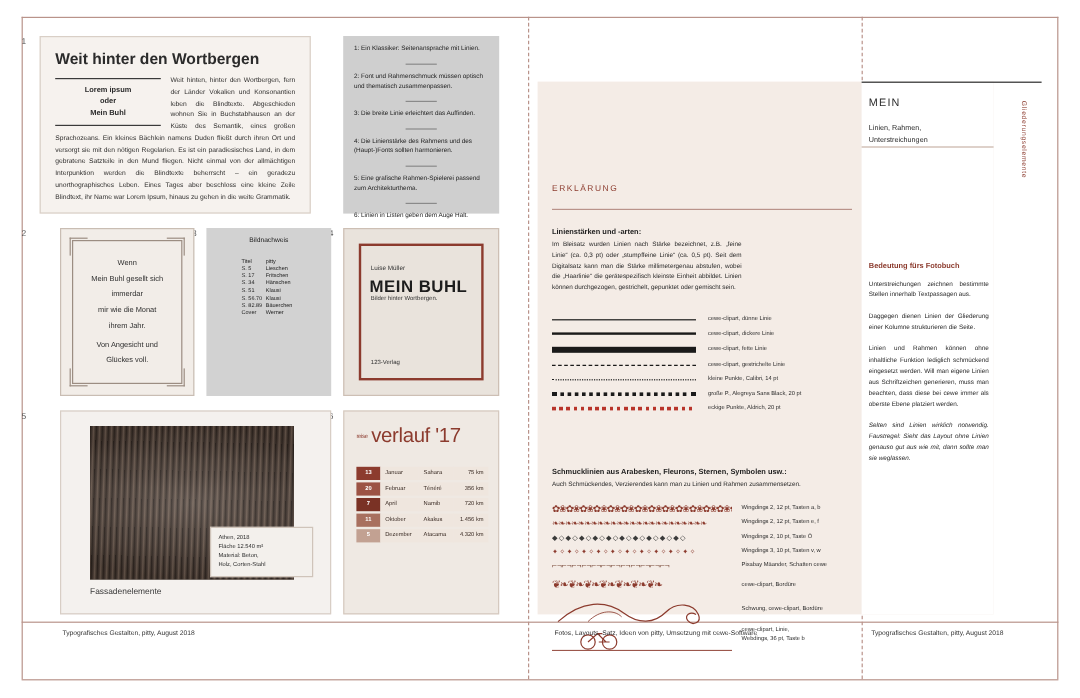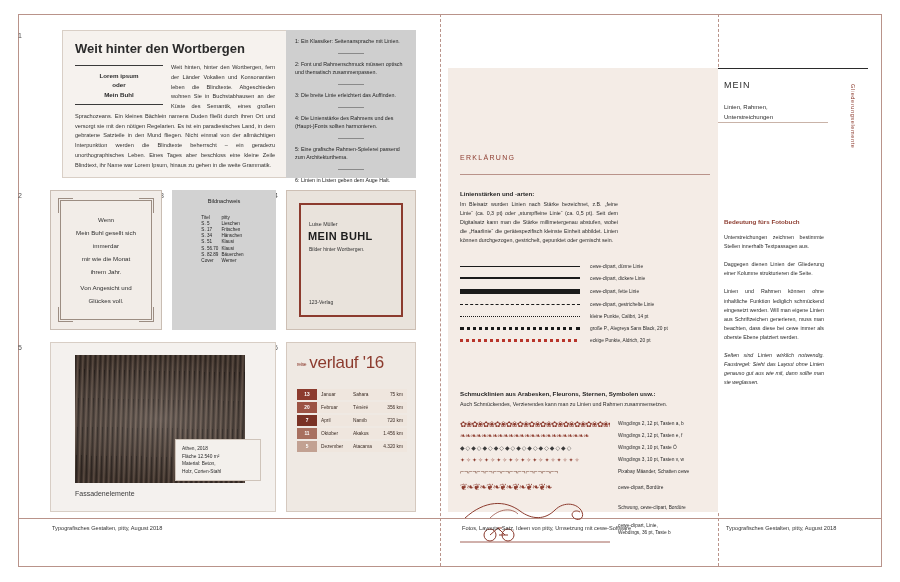--- a/index.html
+++ b/index.html
@@ -11,21 +11,21 @@
   .vline{position:absolute;width:1px;background:#b9938a;}
   .vline-dash{position:absolute;width:0;border-left:1px dashed #b9938a;}
 
   
   .left-spread{position:absolute;left:32px;top:22px;width:402px;height:490px;}
   .numcol{position:absolute;left:-14px;font-size:7px;color:#555;}
 
   .box{position:absolute;box-sizing:border-box;}
 
   
-  .b1{left:30px;top:8px;width:226px;height:148px;background:#f6f2ee;border:1px solid #d9cfc6;padding:10px 12px;}
+  .b1{left:1px;top:8px;width:226px;height:148px;background:#f6f2ee;border:1px solid #d9cfc6;padding:10px 12px;}
   .b1 h1{margin:0 0 7px 0;font-size:13px;font-weight:bold;color:#2b2b2b;font-family:"Liberation Sans",sans-serif;}
   .b1 p{margin:0;font-size:5.6px;line-height:1.75;text-align:justify;color:#31302f;}
   .pullquote{float:left;width:88px;margin:2px 8px 3px 0;border-top:1px solid #3a3a3a;border-bottom:1px solid #3a3a3a;padding:5px 0;text-align:center;font-size:6.2px;line-height:1.5;font-weight:bold;color:#2b2b2b;}
 
   
   .b-list{left:254px;top:8px;width:130px;height:148px;background:#cfcfcf;padding:8px 9px;box-sizing:border-box;}
   .b-list .li{font-size:5.3px;line-height:1.5;color:#222;margin-bottom:7px;}
   .b-list .sep{width:26px;height:1px;background:#8a8a8a;margin:0 auto 7px auto;}
 
   
@@ -42,21 +42,21 @@
   
   .b3{left:140px;top:168px;width:104px;height:140px;background:#d2d2d2;padding:8px;box-sizing:border-box;}
   .b3 .title{font-size:5.6px;text-align:center;margin-bottom:10px;color:#222;}
   .b3 table{border-collapse:collapse;font-size:4.6px;color:#222;margin:0 auto;}
   .b3 td{padding:0.6px 3px 0.6px 0;}
 
   
   .b4{left:254px;top:168px;width:130px;height:140px;background:#e9e3dc;border:1px solid #cdbfb4;}
   .b4 .frame{position:absolute;left:12px;top:12px;right:12px;bottom:12px;border:2px solid #8c3b2e;}
   .b4 .author{position:absolute;left:22px;top:30px;font-size:5.3px;color:#333;}
-  .b4 .t{position:absolute;left:21px;top:39px;font-size:11px;font-weight:bold;letter-spacing:0.4px;color:#1d1d1d;}
+  .b4 .t{position:absolute;left:21px;top:39px;font-size:14px;font-weight:bold;letter-spacing:0.4px;color:#1d1d1d;}
   .b4 .sub{position:absolute;left:22px;top:55px;font-size:5px;color:#333;}
   .b4 .pub{position:absolute;left:22px;bottom:24px;font-size:5px;color:#333;}
 
   
   .b5{left:18px;top:320px;width:226px;height:170px;background:#f4f1ee;border:1px solid #d8cec5;}
   .b5 .photo{position:absolute;left:24px;top:12px;width:170px;height:128px;overflow:hidden;background:#3b2f29;}
   .b5 .photo .stripes{position:absolute;inset:0;
     background:
       radial-gradient(ellipse 120% 70% at 50% 50%, rgba(255,255,255,0.16), rgba(0,0,0,0.15) 70%),
       repeating-linear-gradient(92deg,#2a211c 0px,#4e4038 2px,#6d5b4f 3px,#3a2f28 5px);}
@@ -221,21 +221,21 @@
         </div>
       <div class="info" style="white-space:pre-line;">Athen, 2018
 Fläche 12.540 m²
 Material: Beton,
 Holz, Corten-Stahl</div>
       <div class="caption">Fassadenelemente</div>
     </div>
 
     <div class="box b6">
       <div class="ttl">
-        <span class="pre">reise</span><span>verlauf '16</span>
+        <span class="pre">reise</span><span>verlauf '17</span>
       </div>
       <table>
         <tbody>
             <tr>
               <td class="n" style="background:#8c3b2e">13</td>
               <td class="m">Januar</td>
               <td class="m">Sahara</td>
               <td class="v">75 km</td>
             </tr>
         <tr>

